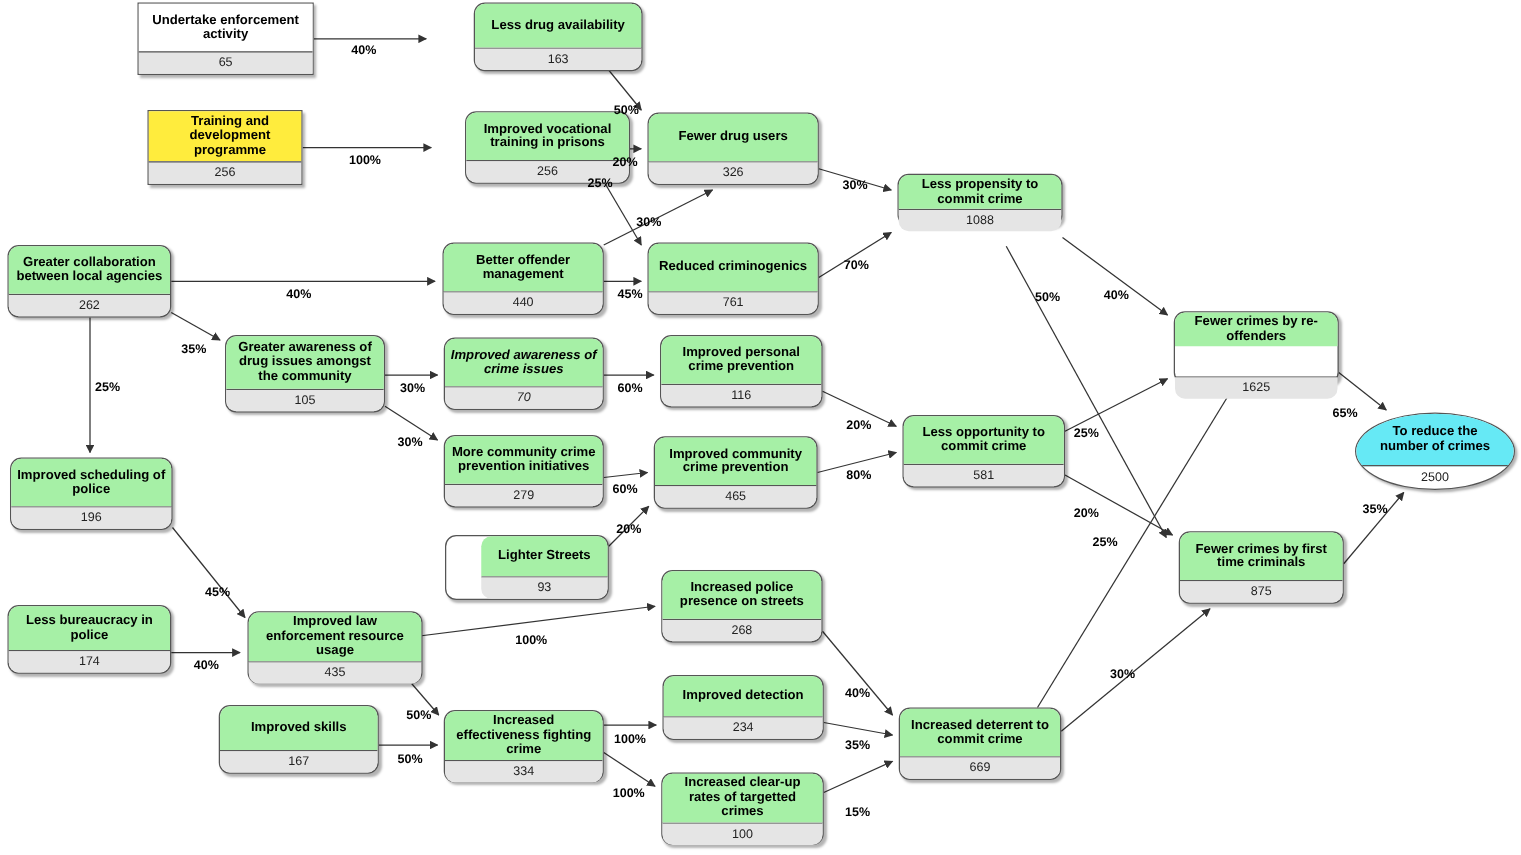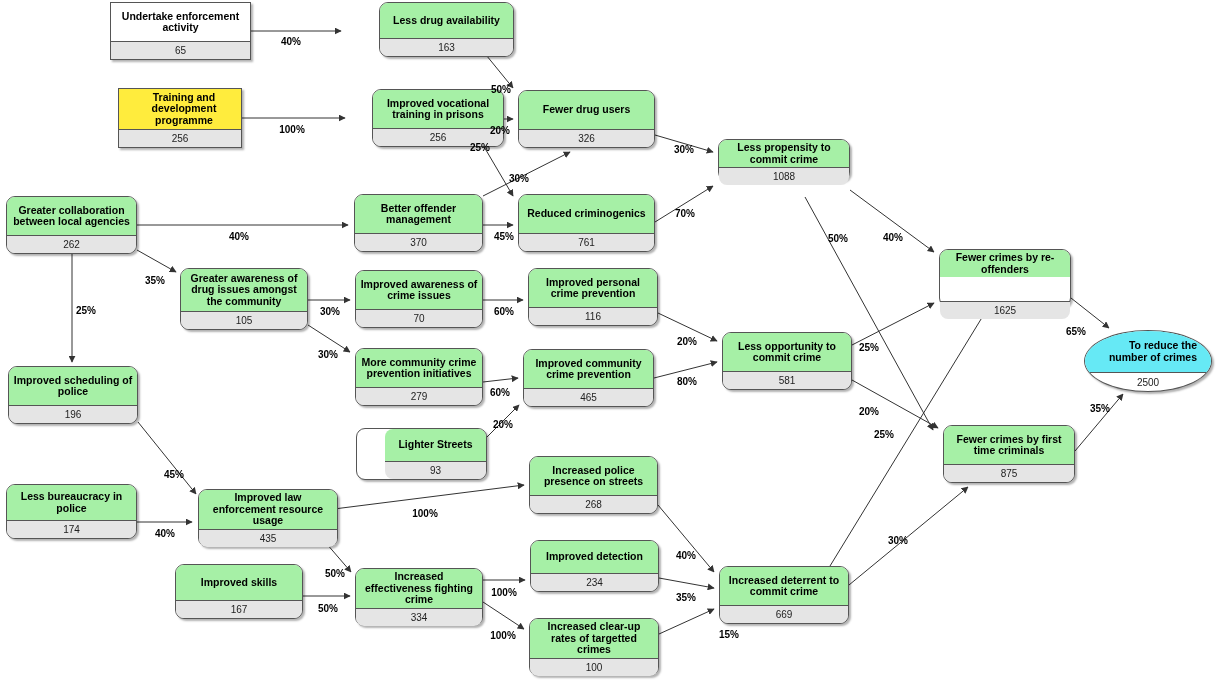--- a/index.html
+++ b/index.html
@@ -21,21 +21,21 @@
   .node.rounded .value{border-radius:0 0 8px 8px;}
   .node.green .title{background:#a6f0a6;}
   .node.yellow .title{background:#ffec3d;padding-left:12px;}
   .node.white .title{background:#ffffff;}
 
   .goal{position:absolute;box-sizing:border-box;border:1px solid #555;
         border-radius:50%/50%;background:#ffffff;
         box-shadow:2px 2px 2px rgba(0,0,0,0.30);overflow:hidden;}
   .goal .gtitle{position:absolute;left:0;right:0;top:0;height:70%;
         background:#66e9f5;display:flex;align-items:center;justify-content:center;
-        text-align:right;font-size:10.5px;font-weight:bold;line-height:11.5px;
+        text-align:center;font-size:10.5px;font-weight:bold;line-height:11.5px;
         padding:0 14px;box-sizing:border-box;border-bottom:1px solid #555;}
   .goal .gvalue{position:absolute;left:0;right:0;bottom:0;height:30%;
         display:flex;align-items:center;justify-content:center;font-size:10px;color:#222;}
 
   .elabel{position:absolute;font-size:10px;color:#000;font-weight:bold;
           white-space:nowrap;transform:translate(-50%,-50%);}
 </style>
 </head>
 <body>
 
@@ -110,31 +110,31 @@
       <div class="node rounded green" style="left: 718px; top: 139px; width: 132px; height: 42px;">
         <div class="title">Less propensity to commit crime</div>
         <div class="value">1088</div>
       </div>
       <div class="node rounded green" style="left: 6px; top: 196px; width: 131px; height: 58px;">
         <div class="title">Greater collaboration between local agencies</div>
         <div class="value">262</div>
       </div>
       <div class="node rounded green" style="left: 354px; top: 194px; width: 129px; height: 58px;">
         <div class="title">Better offender management</div>
-        <div class="value">370</div>
+        <div class="value">440</div>
       </div>
       <div class="node rounded green" style="left: 518px; top: 194px; width: 137px; height: 58px;">
         <div class="title">Reduced criminogenics</div>
         <div class="value">761</div>
       </div>
       <div class="node rounded green" style="left: 180px; top: 268px; width: 128px; height: 62px;">
         <div class="title">Greater awareness of drug issues amongst the community</div>
         <div class="value">105</div>
       </div>
-      <div class="node rounded green" style="left: 355px; top: 270px; width: 128px; height: 58px;">
+      <div class="node rounded green" style="left: 355px; top: 270px; width: 128px; height: 58px; font-style: italic;">
         <div class="title">Improved awareness of crime issues</div>
         <div class="value">70</div>
       </div>
       <div class="node rounded green" style="left: 528px; top: 268px; width: 130px; height: 58px;">
         <div class="title">Improved personal crime prevention</div>
         <div class="value">116</div>
       </div>
       <div class="node rounded green" style="left: 939px; top: 249px; width: 132px; height: 58px; gap: 24px;">
         <div class="title">Fewer crimes by re-offenders</div>
         <div class="value">1625</div>
@@ -226,19 +226,19 @@
       <div class="elabel" style="left: 869px; top: 411px;">20%</div>
       <div class="elabel" style="left: 174px; top: 474px;">45%</div>
       <div class="elabel" style="left: 165px; top: 533px;">40%</div>
       <div class="elabel" style="left: 425px; top: 513px;">100%</div>
       <div class="elabel" style="left: 335px; top: 573px;">50%</div>
       <div class="elabel" style="left: 328px; top: 608px;">50%</div>
       <div class="elabel" style="left: 504px; top: 592px;">100%</div>
       <div class="elabel" style="left: 503px; top: 635px;">100%</div>
       <div class="elabel" style="left: 686px; top: 555px;">40%</div>
       <div class="elabel" style="left: 686px; top: 597px;">35%</div>
-      <div class="elabel" style="left: 686px; top: 634px; margin-left: 43px;">15%</div>
+      <div class="elabel" style="left: 686px; top: 650px;">15%</div>
       <div class="elabel" style="left: 884px; top: 434px;">25%</div>
       <div class="elabel" style="left: 898px; top: 540px;">30%</div>
       <div class="elabel" style="left: 1076px; top: 331px;">65%</div>
       <div class="elabel" style="left: 1100px; top: 408px;">35%</div>
     </div>
 </div>
 
 </body></html>

